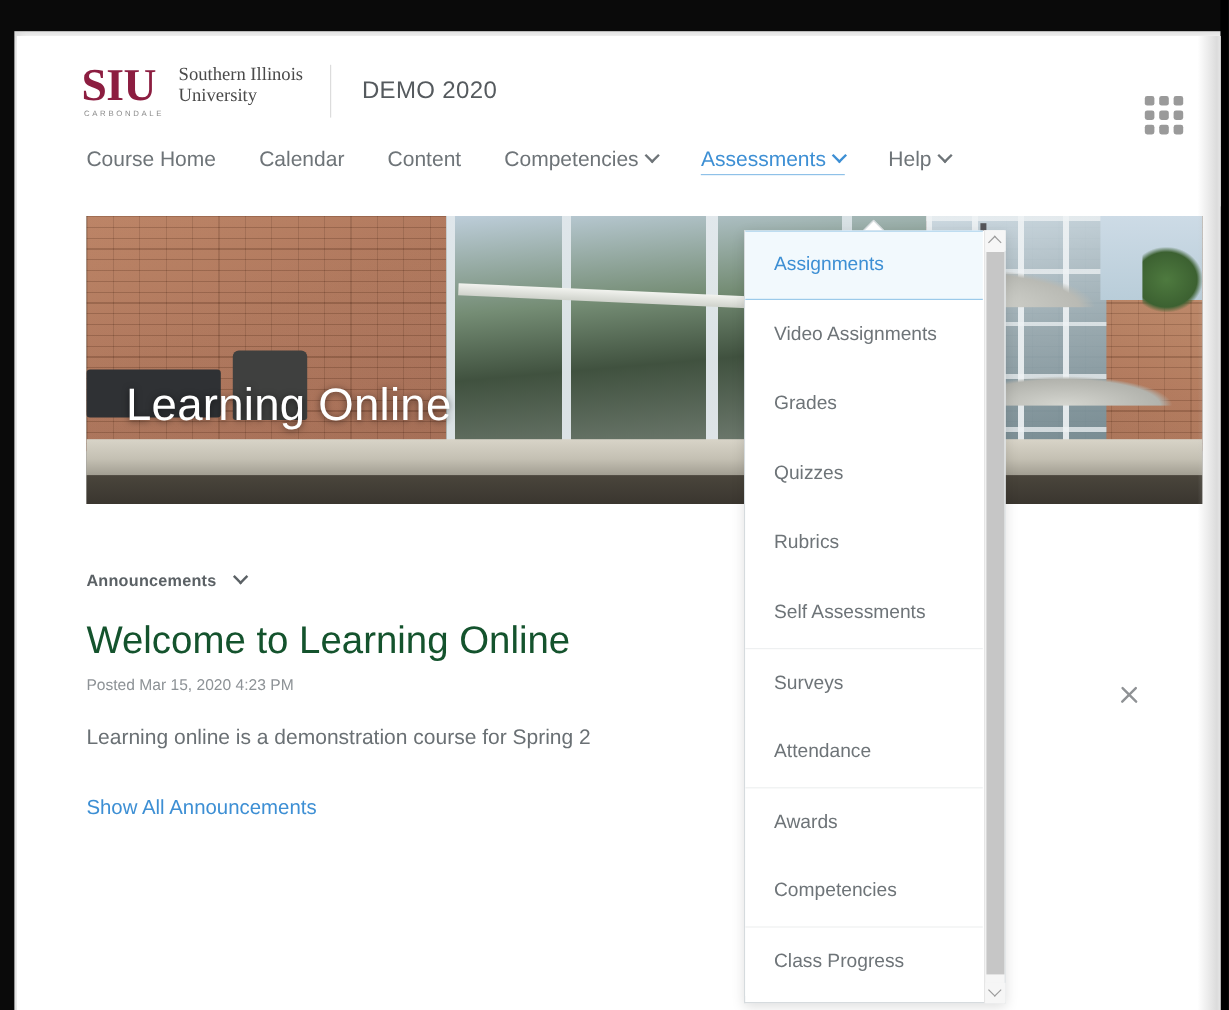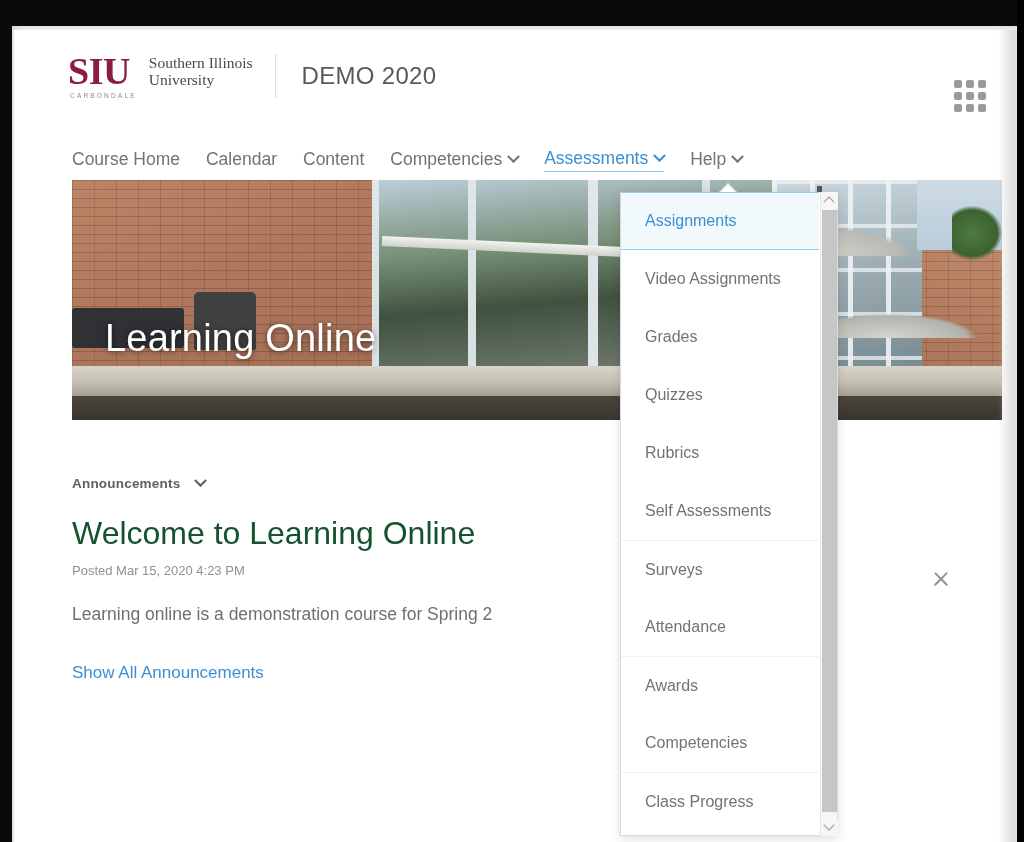--- a/index.html
+++ b/index.html
@@ -76,43 +76,43 @@
     line-height: 1.08;
     color: #4a4a4a;
     margin-left: 12px;
     padding-bottom: 8px;
   }
   .brand-divider {
     width: 1px; height: 44px; background: #dcdcdc;
     margin: 0 26px 0 22px;
   }
   .course-title {
-    font-size: 24px;
+    font-size: 20px;
     font-weight: 400;
     color: #555a5e;
     letter-spacing: 0.3px;
   }
   .waffle {
     position: absolute;
     right: 38px; top: 50px;
     display: grid;
     grid-template-columns: repeat(3, 8px);
     grid-template-rows: repeat(3, 8px);
     gap: 4px;
     cursor: pointer;
   }
   .waffle i { display:block; width:8px; height:8px; background:#9a9a9a; border-radius:2px; }
 
   
   .navbar {
     height: 50px;
     padding-left: 58px;
     display: flex;
-    align-items: flex-end;
-    gap: 26px;
+    align-items: flex-start;
+    gap: 36px;
     background: #ffffff;
     position: relative;
     z-index: 30;
   }
   .nav-item {
     display: flex; align-items: center; gap: 7px;
     font-size: 17.5px;
     color: #6e7478;
     cursor: pointer;
     padding-bottom: 2px;

